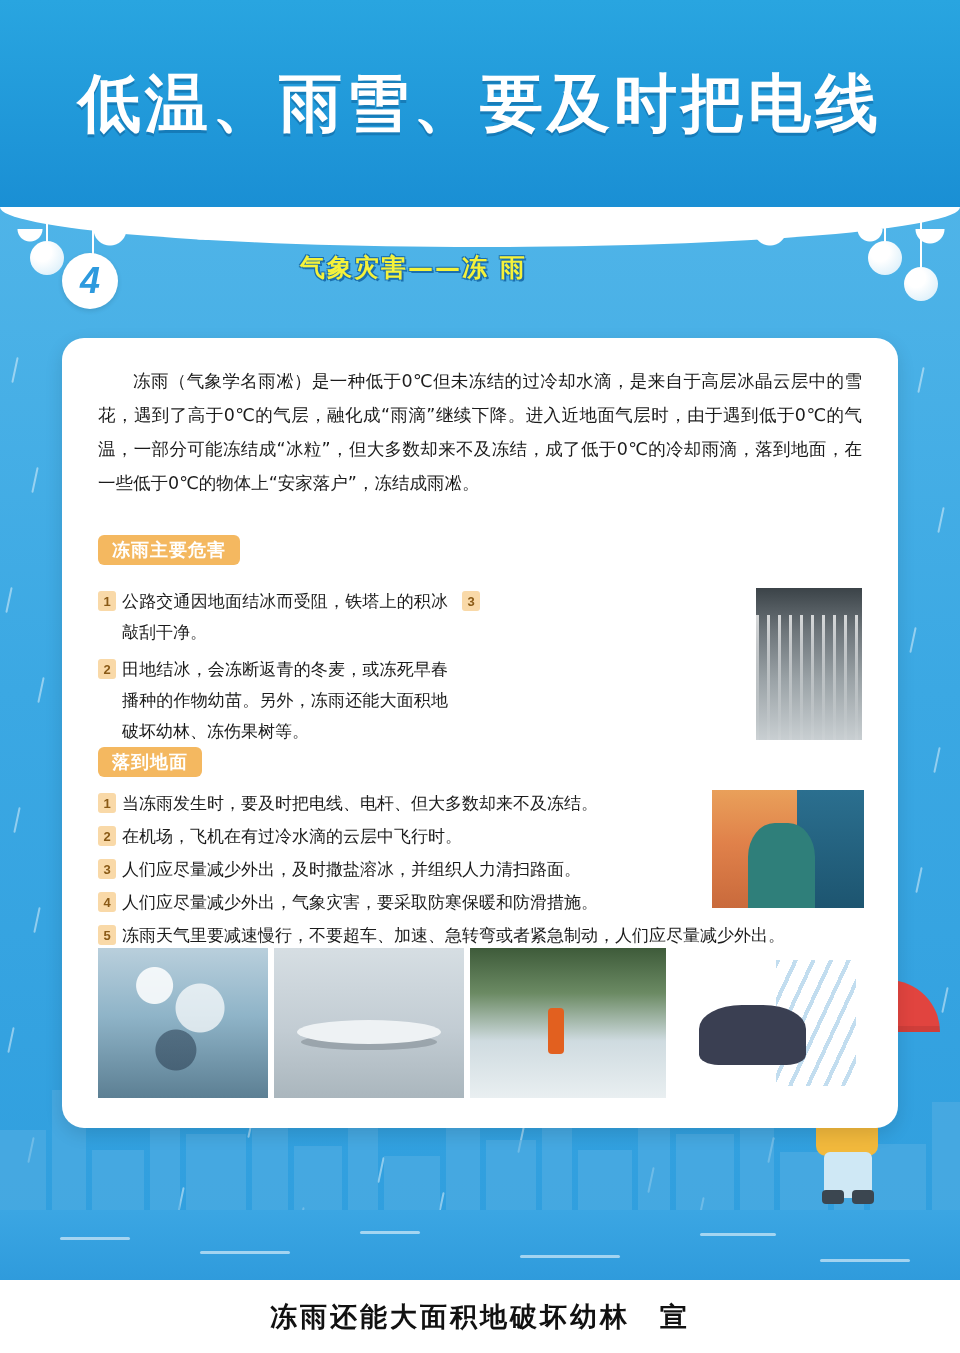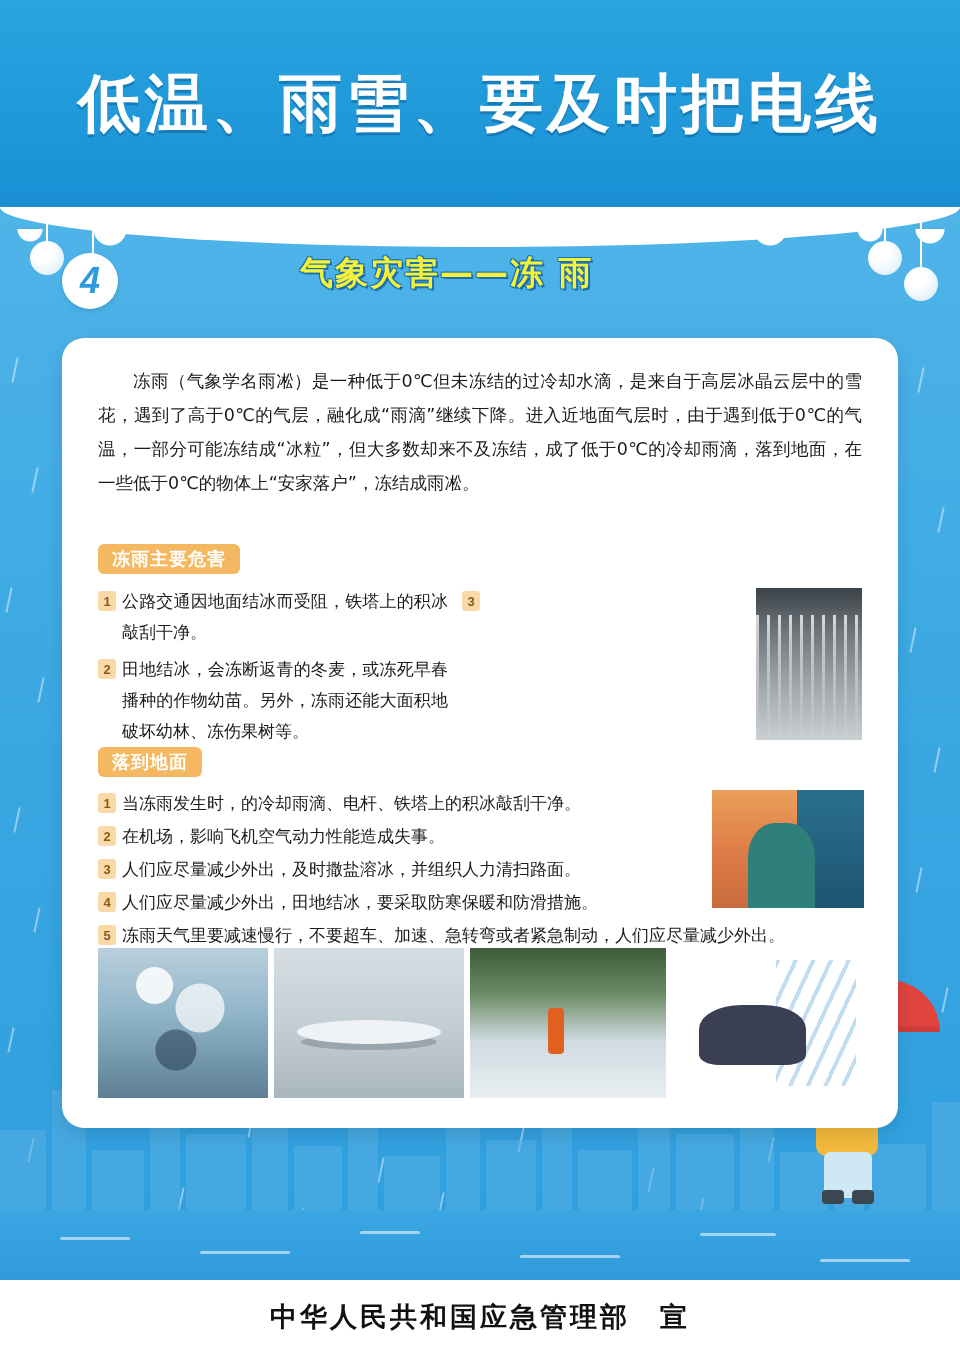--- a/index.html
+++ b/index.html
@@ -144,21 +144,21 @@
     font-weight: bold;
     font-style: italic;
     display: flex;
     align-items: center;
     justify-content: center;
     box-shadow: 0 2px 5px rgba(0,0,0,0.12);
   }
   .section-title {
     position: absolute;
     left: 300px; top: 2px;
-    font-size: 33px;
+    font-size: 25px;
     font-weight: bold;
     color: #f5f23a;
     letter-spacing: 2px;
     text-shadow: 2px 2px 0 #1b6fae, -1px -1px 0 #1b6fae, 1px -1px 0 #1b6fae, -1px 1px 0 #1b6fae;
     font-family: "DejaVu Sans", "Liberation Sans", sans-serif;
     white-space: nowrap;
   }
 
   
   .card {
@@ -191,21 +191,21 @@
     border-radius: 6px;
     color: #ffffff;
     font-size: 18px;
     font-weight: bold;
     display: flex;
     align-items: center;
     padding: 0 14px;
     letter-spacing: 1px;
     font-family: "DejaVu Sans", "Liberation Sans", sans-serif;
   }
-  .subhead-1 { left: 36px; top: 206px; }
+  .subhead-1 { left: 36px; top: 197px; }
   .subhead-2 { left: 36px; top: 409px; }
 
   .harm-col {
     position: absolute;
     font-size: 17px;
     line-height: 31px;
     color: #1b1b1b;
     font-family: "DejaVu Sans", "Liberation Sans", sans-serif;
   }
   .harm-left { left: 36px; top: 248px; width: 350px; }
@@ -510,45 +510,45 @@
       </div>
     </div>
 
     <div class="photo ph-ice" style="left:694px; top:250px; width:106px; height:152px;"></div>
 
     <div class="subhead subhead-2">落到地面</div>
 
     <div class="measures">
       <div class="item" style="width:600px;">
         <span class="idx">1</span>
-        <span>当冻雨发生时，的冷却雨滴、电杆、铁塔上的积冰敲刮干净。</span>
+        <span>当冻雨发生时，要及时把电线、电杆、但大多数却来不及冻结。</span>
       </div>
       <div class="item" style="width:600px;">
         <span class="idx">2</span>
-        <span>在机场，影响飞机空气动力性能造成失事。</span>
+        <span>在机场，飞机在有过冷水滴的云层中飞行时。</span>
       </div>
       <div class="item" style="width:600px;">
         <span class="idx">3</span>
         <span>人们应尽量减少外出，及时撒盐溶冰，并组织人力清扫路面。</span>
       </div>
       <div class="item" style="width:600px;">
         <span class="idx">4</span>
-        <span>人们应尽量减少外出，田地结冰，要采取防寒保暖和防滑措施。</span>
+        <span>人们应尽量减少外出，气象灾害，要采取防寒保暖和防滑措施。</span>
       </div>
       <div class="item" style="width:775px;">
         <span class="idx">5</span>
         <span>冻雨天气里要减速慢行，不要超车、加速、急转弯或者紧急制动，人们应尽量减少外出。</span>
       </div>
     </div>
 
     <div class="photo ph-window" style="left:650px; top:452px; width:152px; height:118px;"></div>
 
     <div class="photo ph-tree" style="left:36px; top:610px; width:170px; height:150px;"></div>
     <div class="photo ph-plane" style="left:212px; top:610px; width:190px; height:150px;"></div>
     <div class="photo ph-road" style="left:408px; top:610px; width:196px; height:150px;"></div>
     <div class="photo ph-cartoon" style="left:610px; top:610px; width:192px; height:150px;"></div>
 
   </div>
 </div>
 
 <div class="footer">
-  <div class="footer-text">中华人民共和国应急管理部　宣</div>
+  <div class="footer-text">冻雨还能大面积地破坏幼林　宣</div>
 </div>
 
 </body></html>

